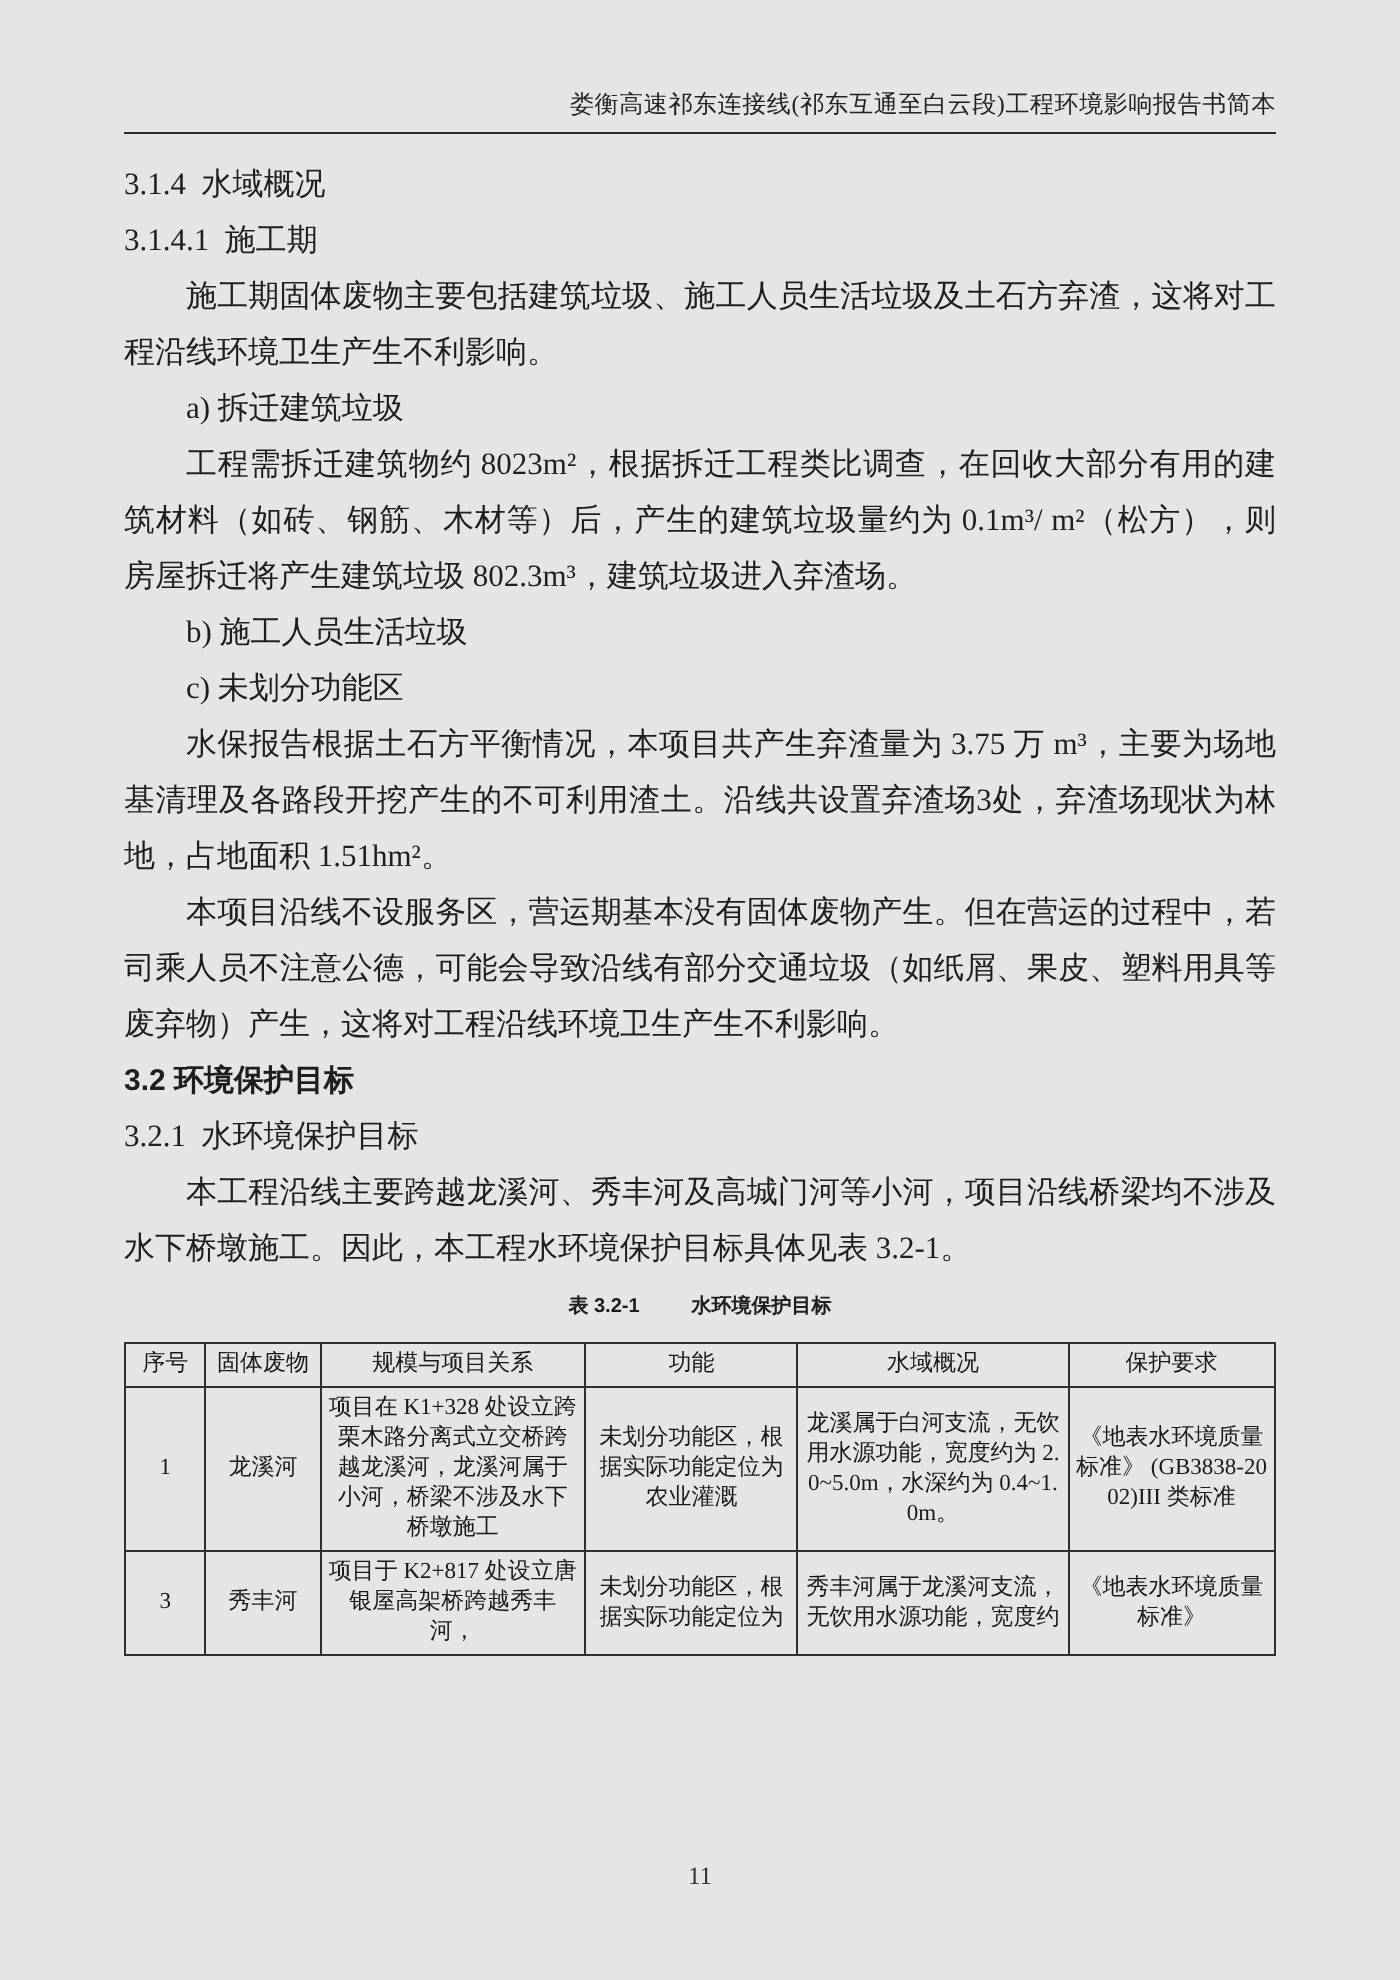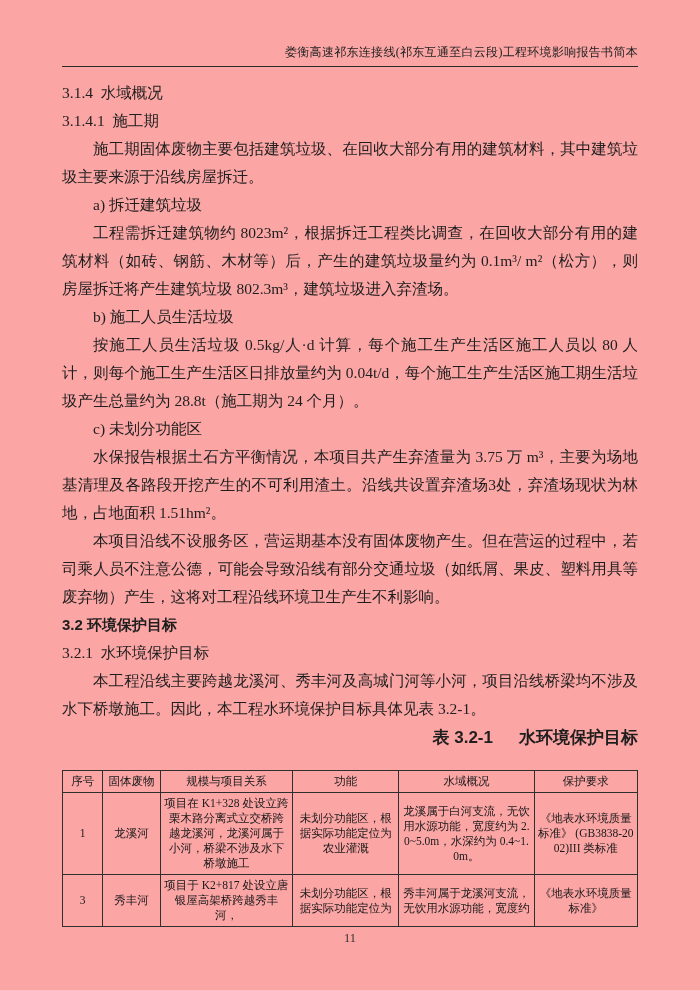--- a/index.html
+++ b/index.html
@@ -8,21 +8,21 @@
     background:#ffffff;
     font-family:"Liberation Serif","DejaVu Serif",serif;
     color:#1e1e1e;
     overflow:hidden;
   }
   .page {
     position:relative;
     width:700px; height:990px;
     box-sizing:border-box;
     padding:44px 62px 0 62px;
-    background:#fca5a5;
+    background:#e5e5e5;
   }
   
   .doc-header {
     text-align:right;
     font-size:12px;
     letter-spacing:0.3px;
     color:#222;
     padding-bottom:5px;
     border-bottom:1.6px solid #2b2b2b;
   }
@@ -48,37 +48,37 @@
   .para {
     margin:0;
     text-indent:2em;
   }
   .list-item {
     text-indent:2em;
     line-height:28px;
   }
   
   .tbl-caption {
-    text-align:right;
+    text-align:center;
     font-family:"Liberation Sans","DejaVu Sans",sans-serif;
     font-weight:bold;
-    font-size:17px;
+    font-size:10px;
     line-height:26px;
     margin-top:2px;
   }
   .tbl-caption .cap-label { margin-right:26px; }
   
   table.protect {
     width:100%;
     border-collapse:collapse;
     table-layout:fixed;
     font-size:11.5px;
     line-height:15px;
     text-align:center;
-    margin-top:19px;
+    margin-top:4px;
     color:#191919;
   }
   table.protect td, table.protect th {
     border:1px solid #2f2f2f;
     padding:3px 3px;
     vertical-align:middle;
     font-weight:normal;
     word-break:break-all;
   }
   table.protect { border:1.5px solid #222; }
@@ -103,27 +103,26 @@
 
 <div class="page">
 
   <div class="doc-header">娄衡高速祁东连接线(祁东互通至白云段)工程环境影响报告书简本</div>
 
   <div class="content">
 
     <div class="hnum">3.1.4  水域概况</div>
     <div class="hnum">3.1.4.1  施工期</div>
 
-    <p class="para">施工期固体废物主要包括建筑垃圾、在回收大部分有用的建筑材料，其中建筑垃圾主要来源于沿线房屋拆迁。</p>
+    <p class="para">施工期固体废物主要包括建筑垃圾、施工人员生活垃圾及土石方弃渣，这将对工程沿线环境卫生产生不利影响。</p>
 
     <div class="list-item">a) 拆迁建筑垃圾</div>
     <p class="para">工程需拆迁建筑物约 8023m²，根据拆迁工程类比调查，在回收大部分有用的建筑材料（如砖、钢筋、木材等）后，产生的建筑垃圾量约为 0.1m³/ m²（松方），则房屋拆迁将产生建筑垃圾 802.3m³，建筑垃圾进入弃渣场。</p>
 
     <div class="list-item">b) 施工人员生活垃圾</div>
-    <p class="para">按施工人员生活垃圾 0.5kg/人·d 计算，每个施工生产生活区施工人员以 80 人计，则每个施工生产生活区日排放量约为 0.04t/d，每个施工生产生活区施工期生活垃圾产生总量约为 28.8t（施工期为 24 个月）。</p>
 
     <div class="list-item">c) 未划分功能区</div>
     <p class="para">水保报告根据土石方平衡情况，本项目共产生弃渣量为 3.75 万 m³，主要为场地基清理及各路段开挖产生的不可利用渣土。沿线共设置弃渣场3处，弃渣场现状为林地，占地面积 1.51hm²。</p>
 
     <p class="para">本项目沿线不设服务区，营运期基本没有固体废物产生。但在营运的过程中，若司乘人员不注意公德，可能会导致沿线有部分交通垃圾（如纸屑、果皮、塑料用具等废弃物）产生，这将对工程沿线环境卫生产生不利影响。</p>
 
     <div class="hbold">3.2 环境保护目标</div>
     <div class="hnum">3.2.1  水环境保护目标</div>
     <p class="para">本工程沿线主要跨越龙溪河、秀丰河及高城门河等小河，项目沿线桥梁均不涉及水下桥墩施工。因此，本工程水环境保护目标具体见表 3.2-1。</p>
 

